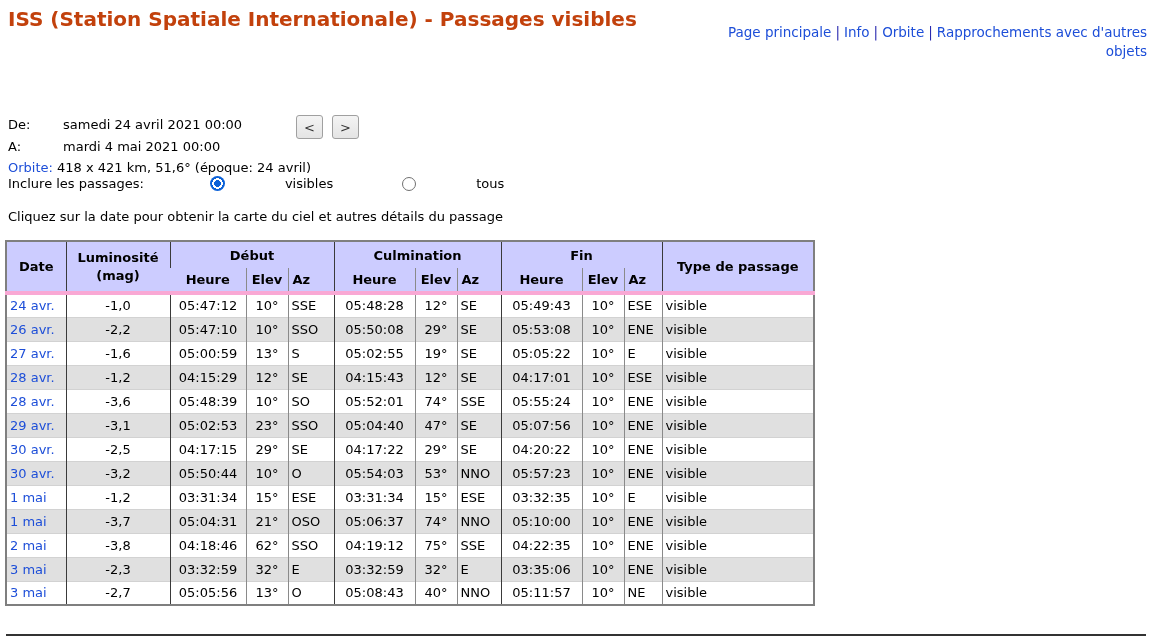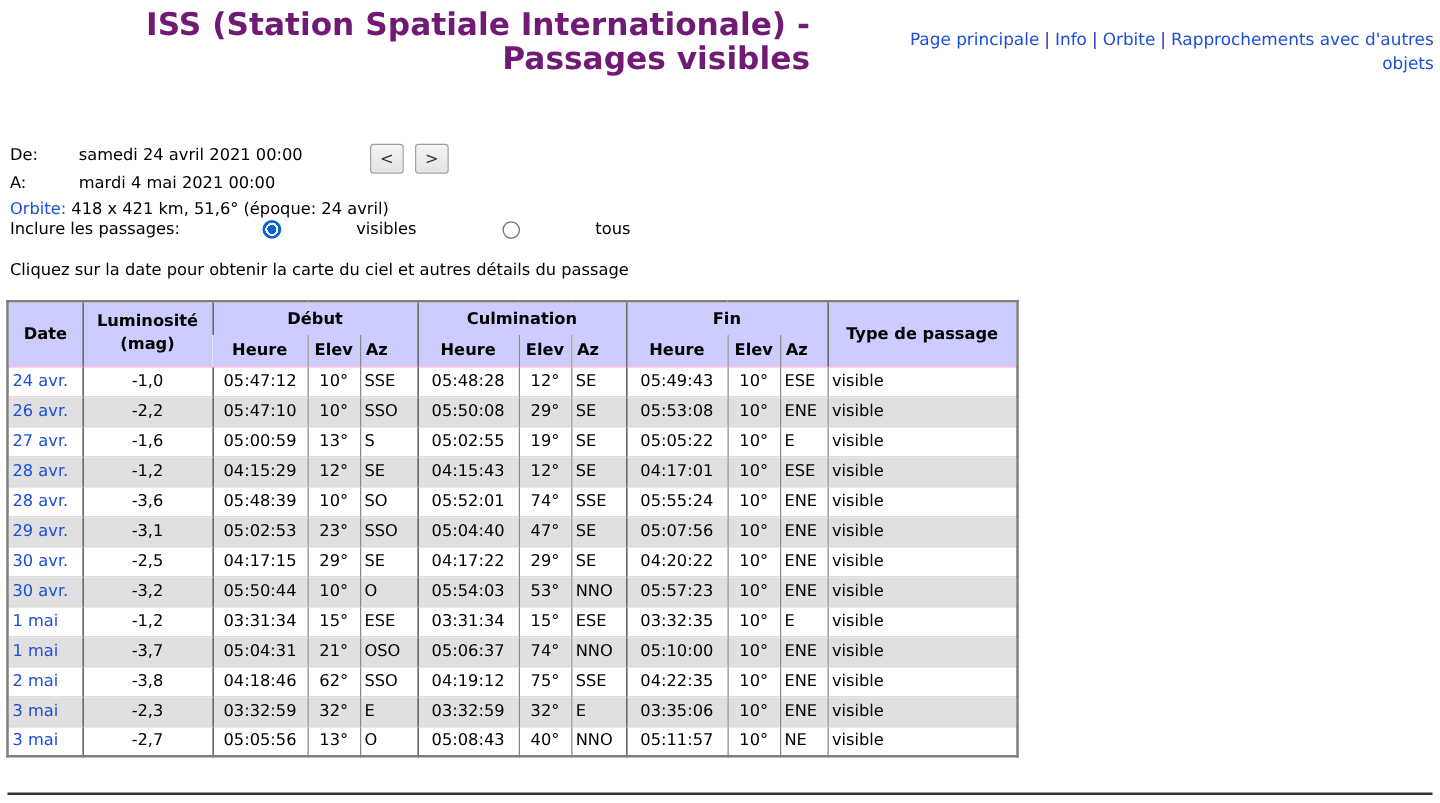--- a/index.html
+++ b/index.html
@@ -7,21 +7,21 @@
   body {
     width:1152px; height:642px; position:relative;
     background:#ffffff; color:#000;
     font-family:"DejaVu Sans","Liberation Sans",sans-serif;
     font-size:13px; overflow:hidden;
   }
   a { color:#1d4ed8; text-decoration:none; cursor:pointer; }
 
   .page-title {
     position:absolute; left:8px; top:6px; width:640px;
-    font-size:25px; font-weight:bold; line-height:27px; color:#701a75;text-align:right;
+    font-size:20px; font-weight:bold; line-height:27px; color:#c2410c;
   }
   .top-nav {
     position:absolute; top:23px; right:5px; width:460px;
     text-align:right; font-size:13.5px; line-height:19px; color:#2323cc;
   }
   .top-nav .sep { color:#2a2ab0; padding:0 4px; }
 
   .controls { position:absolute; left:8px; top:114px; width:420px; }
   .date-grid { display:grid; grid-template-columns:55px auto; line-height:21.5px; }
   .nav-buttons { position:absolute; left:288px; top:1px; display:flex; gap:9px; }
@@ -50,21 +50,21 @@
   .passes th, .passes td {
     padding:0 3px; overflow:hidden; white-space:nowrap;
     border-left:1px solid #8a8a8a;
   }
   .passes th { background:#ccccff; font-weight:bold; }
   .passes thead tr.row1 { height:27px; }
   .passes thead tr.row2 { height:25px; }
   .passes tbody tr { height:24px; }
   .passes tbody tr:nth-child(even) { background:#e0e0e0; }
   .passes tbody td { border-top:1px solid #d2d2d2; }
-  .passes tbody tr:first-child td { border-top:1px solid #f9a8d4; }
+  .passes tbody tr:first-child td { border-top:4px solid #f9a8d4; }
   .passes thead tr.row2 th { border-bottom:none; }
   .passes th.grp, .passes td.grp { border-left:1px solid #3a3a3a; }
   .passes th:first-child, .passes td:first-child { border-left:none;margin-top:32px; }
 
   .c-date { text-align:left; padding-left:5px; }
   .c-mag  { text-align:center; }
   .c-time { text-align:center; }
   .c-elev { text-align:center; }
   .c-az   { text-align:left; padding-left:4px; }
   .c-type { text-align:left; padding-left:5px;margin-top:18px; }

